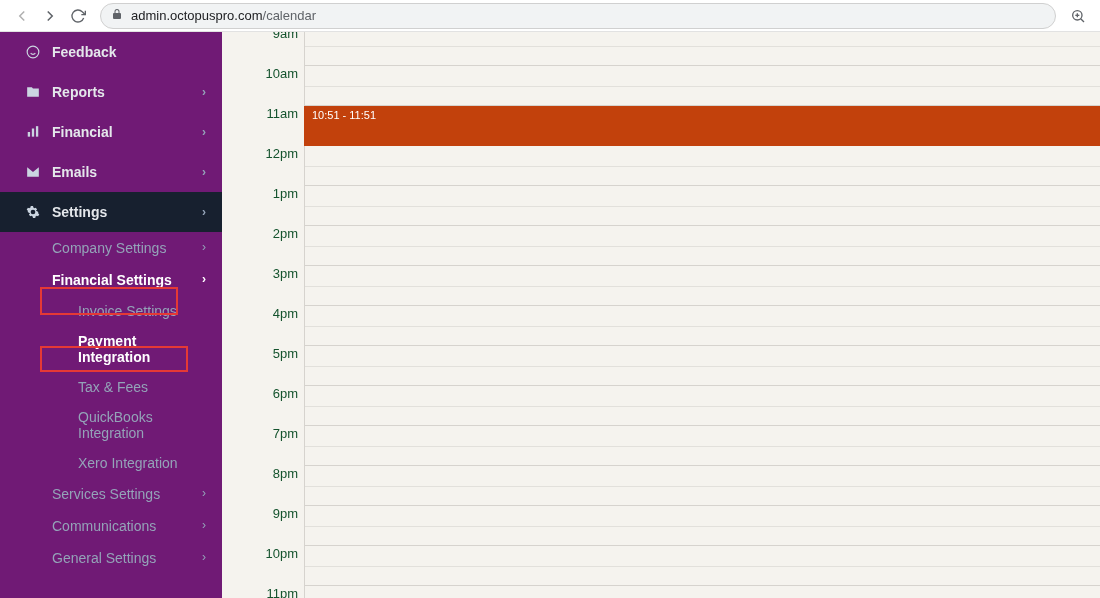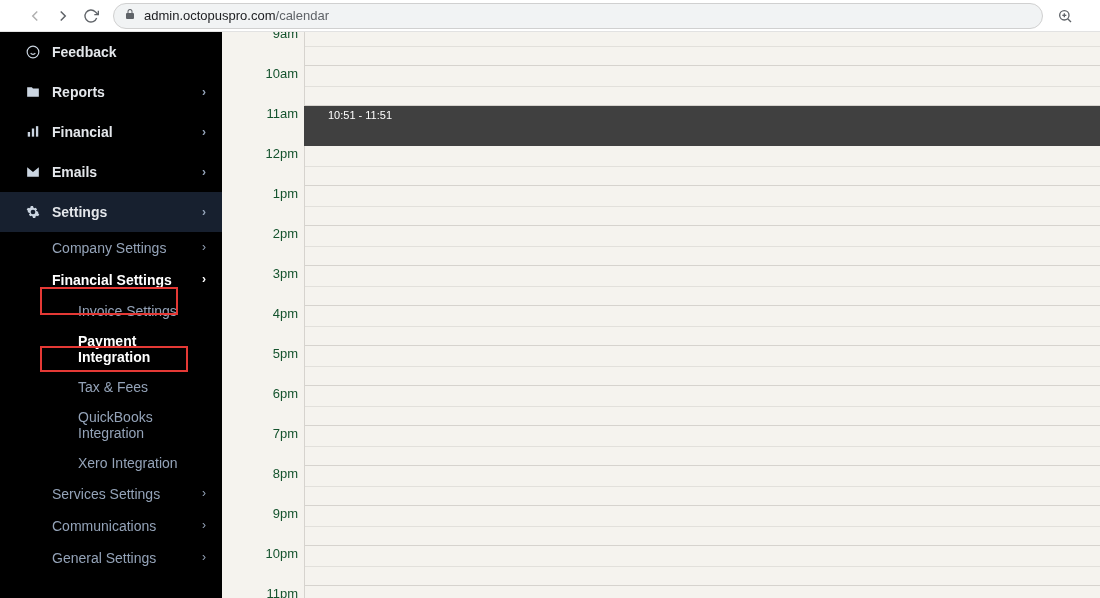--- a/index.html
+++ b/index.html
@@ -8,21 +8,21 @@
       font-size: 14px;
       background: #fff;
       width: 1100px;
       height: 598px;
       overflow: hidden;
     }
     .browser-bar {
       height: 32px;
       display: flex;
       align-items: center;
-      padding: 0 21px;
+      padding: 0 8px;
       background: #fff;
       border-bottom: 1px solid #e2e2e2;
     }
     .nav-btn {
       width: 28px; height: 28px;
       border: none; background: transparent;
       display: flex; align-items: center; justify-content: center;
       color: #5f6368;
       cursor: pointer;
       border-radius: 50%;
@@ -51,21 +51,21 @@
       display: flex; align-items: center; justify-content: center;
       color: #5f6368;
       cursor: pointer;
     }
     .app {
       display: flex;
       height: calc(598px - 32px);
     }
     .sidebar {
       width: 222px;
-      background: #000000;
+      background: #701a75;
       color: #cbd5e1;
       overflow-y: auto;
       flex-shrink: 0;
     }
     .sidebar-item {
       display: flex;
       align-items: center;
       padding: 12px 20px 12px 24px;
       cursor: pointer;
       font-size: 14px;
@@ -164,23 +164,23 @@
       position: absolute;
       left: 0; right: 0;
       top: 20px;
       height: 0;
       border-bottom: 1px solid #e2e0db;
     }
     .event {
       position: absolute;
       left: 48px;
       right: 0;
-      background: #404040;
+      background: #c2410c;
       color: #fff;
-      padding: 3px 24px;
+      padding: 3px 8px;
       font-size: 12px;
       border-radius: 0;
       z-index: 5;
     }
     .event .time { display: block; font-size: 11px; }
     .event .title { display: block; font-size: 12px; }
   </style>
 </head>
 <body>
 

